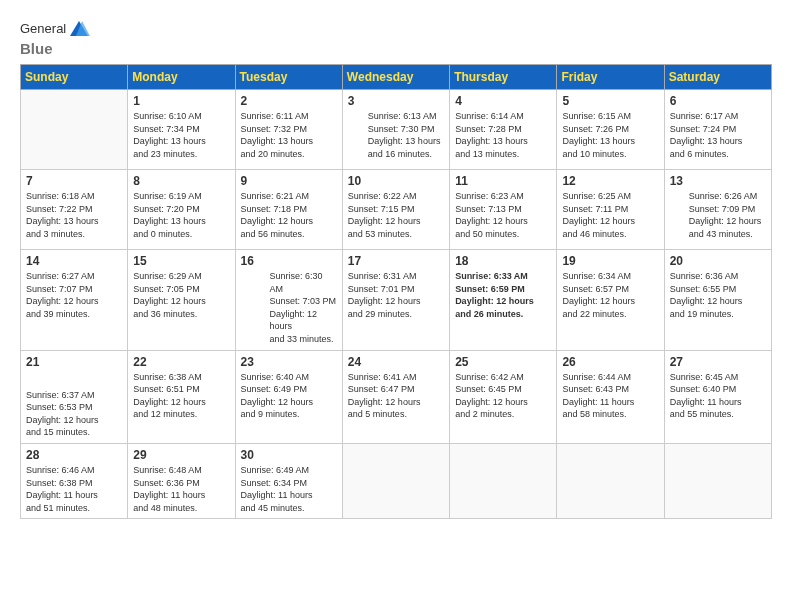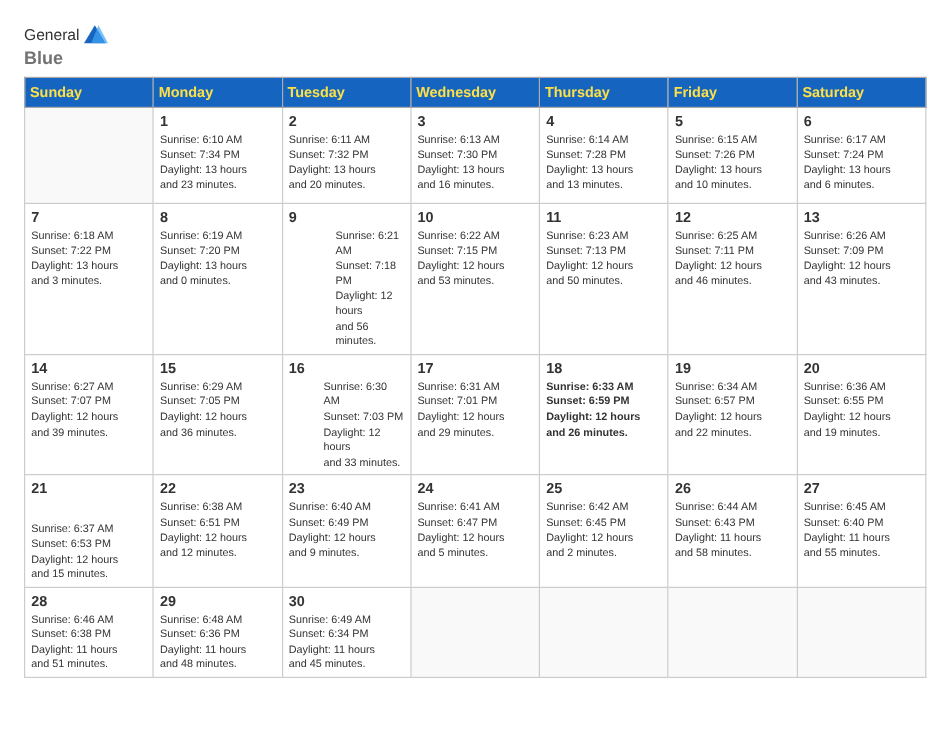--- a/index.html
+++ b/index.html
@@ -142,21 +142,21 @@
           </td>
           <td>
             <span class="day-num">2</span>
             <div class="day-info" style="white-space: pre-line;">Sunrise: 6:11 AM
 Sunset: 7:32 PM
 Daylight: 13 hours
 and 20 minutes.</div>
           </td>
           <td>
             <span class="day-num">3</span>
-            <div class="day-info" style="white-space: pre-line;">Sunrise: 6:13 AM
+            <div class="day-info" style="white-space: pre-line; margin-left: 20px;">Sunrise: 6:13 AM
 Sunset: 7:30 PM
 Daylight: 13 hours
 and 16 minutes.</div>
           </td>
           <td>
             <span class="day-num">4</span>
             <div class="day-info" style="white-space: pre-line;">Sunrise: 6:14 AM
 Sunset: 7:28 PM
 Daylight: 13 hours
 and 13 minutes.</div>
@@ -186,21 +186,21 @@
           </td>
           <td>
             <span class="day-num">8</span>
             <div class="day-info" style="white-space: pre-line;">Sunrise: 6:19 AM
 Sunset: 7:20 PM
 Daylight: 13 hours
 and 0 minutes.</div>
           </td>
           <td>
             <span class="day-num">9</span>
-            <div class="day-info" style="white-space: pre-line; margin-left: 39px;">Sunrise: 6:21 AM
+            <div class="day-info" style="white-space: pre-line;">Sunrise: 6:21 AM
 Sunset: 7:18 PM
 Daylight: 12 hours
 and 56 minutes.</div>
           </td>
           <td>
             <span class="day-num">10</span>
             <div class="day-info" style="white-space: pre-line;">Sunrise: 6:22 AM
 Sunset: 7:15 PM
 Daylight: 12 hours
 and 53 minutes.</div>
@@ -214,21 +214,21 @@
           </td>
           <td>
             <span class="day-num">12</span>
             <div class="day-info" style="white-space: pre-line;">Sunrise: 6:25 AM
 Sunset: 7:11 PM
 Daylight: 12 hours
 and 46 minutes.</div>
           </td>
           <td>
             <span class="day-num">13</span>
-            <div class="day-info" style="white-space: pre-line;">Sunrise: 6:26 AM
+            <div class="day-info" style="white-space: pre-line; margin-left: 19px;">Sunrise: 6:26 AM
 Sunset: 7:09 PM
 Daylight: 12 hours
 and 43 minutes.</div>
           </td>
         </tr>
         <tr>
           <td>
             <span class="day-num">14</span>
             <div class="day-info" style="white-space: pre-line;">Sunrise: 6:27 AM
 Sunset: 7:07 PM

